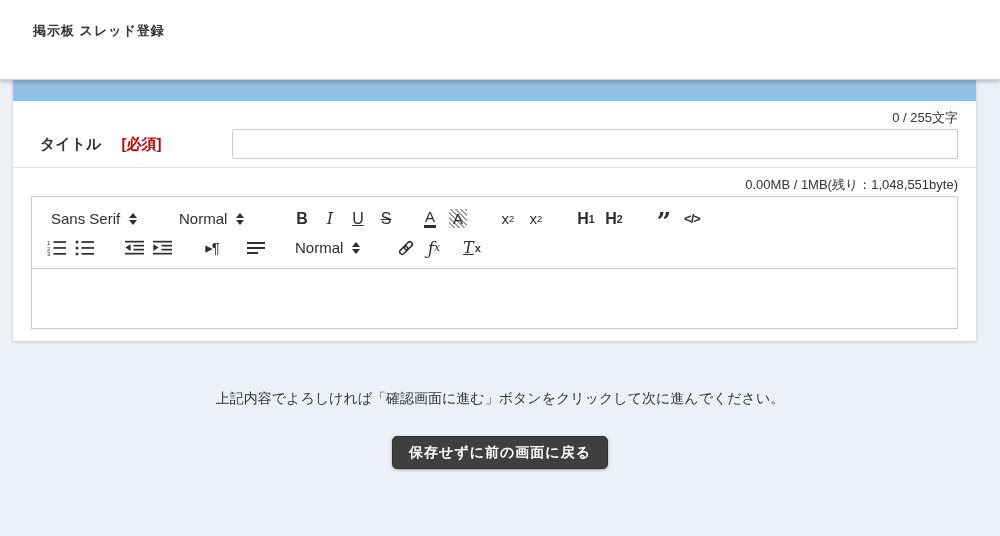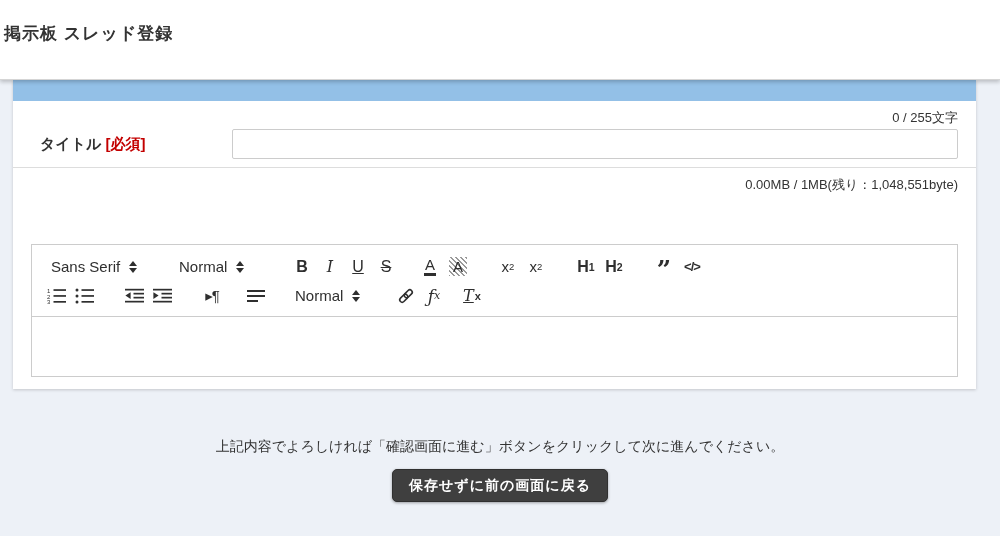--- a/index.html
+++ b/index.html
@@ -8,45 +8,45 @@
     font-family:"Liberation Sans","DejaVu Sans",sans-serif;
     background:#edf1f7; color:#333;
   }
   
   .app-header {
     background:#fff; height:80px; position:relative; z-index:2;
     border-bottom:1px solid #d5d5d5;
     box-shadow:0 2px 4px rgba(0,0,0,.22);
   }
   .app-title {
-    padding:22px 0 0 4px; font-size:17px; font-weight:bold;
+    padding:22px 0 0 33px; font-size:13px; font-weight:bold;
     color:#333; letter-spacing:1px;
   }
   
   .main { }
   .panel {
     margin-left:13px; width:963px; background:#fff;
     box-shadow:0 1px 3px rgba(0,0,0,.18);
   }
   .panel-accent { height:21px; background:#93c0e7; }
   .form-row { padding:9px 18px 12px 18px; }
   .form-row.first { border-bottom:1px solid #ddd; padding-bottom:8px; }
   .meta-line { text-align:right; font-size:13px; color:#333; line-height:16px; margin-bottom:3px; }
   .row-body { display:flex; align-items:center; }
   .label-cell { width:201px; flex:none; padding-left:9px; font-size:15px; font-weight:bold; color:#333; }
-  .required { color:#c30000; margin-left:4px; font-weight:bold; }
+  .required { color:#c30000; margin-left:20px; font-weight:bold; }
   .title-input {
     flex:1; height:30px; border:1px solid #ccc; border-radius:2px;
     font-size:14px; padding:0 8px; background:#fff; outline:none;
     font-family:"Liberation Sans","DejaVu Sans",sans-serif;
   }
   
   .editor-wrap { flex:1; }
   .ql-toolbar {
-    border:1px solid #ccc; padding:7px 10px 6px 10px; background:#fff;margin-top:48px;
+    border:1px solid #ccc; padding:7px 10px 6px 10px; background:#fff;
   }
   .ql-row { display:flex; align-items:center; height:29px; }
   .ql-item {
     display:inline-flex; align-items:center; justify-content:center;
     min-width:28px; height:26px; cursor:pointer; color:#2f2f2f;
     font-size:15px; background:none; border:none; padding:0 2px;
     font-family:"Liberation Sans","DejaVu Sans",sans-serif;
   }
   .ql-select {
     display:inline-flex; align-items:center; height:26px; cursor:pointer;
@@ -78,21 +78,21 @@
   .fx-x { font-family:"DejaVu Serif","Liberation Serif",serif; font-style:italic; font-size:11px; vertical-align:-3px; }
   .t-clean { font-family:"DejaVu Serif","Liberation Serif",serif; font-style:italic; font-size:16px; text-decoration:underline; }
   .tx-x { font-size:11px; font-weight:bold; vertical-align:-3px; margin-left:1px; }
   .icon-svg { display:block; }
   .ql-content {
     border:1px solid #ccc; border-top:none; height:60px; background:#fff;
     padding:6px 8px; font-size:14px; outline:none;
   }
   
   .instruction { text-align:center; font-size:14px; color:#333; margin-top:49px; }
-  .button-row { display:flex; justify-content:center; gap:17px; margin-top:13px; }
+  .button-row { display:flex; justify-content:center; gap:17px; margin-top:28px; }
   .dark-btn {
     min-width:204px; height:33px; background:#3f3f3f; color:#fff;
     font-size:14px; font-weight:bold; border:1px solid #303030; border-radius:5px;
     box-shadow:0 1px 3px rgba(0,0,0,.35); cursor:pointer; padding:0 16px;
     font-family:"Liberation Sans","DejaVu Sans",sans-serif; letter-spacing:1px;
   }
 </style>
 </head>
 <body>
 

